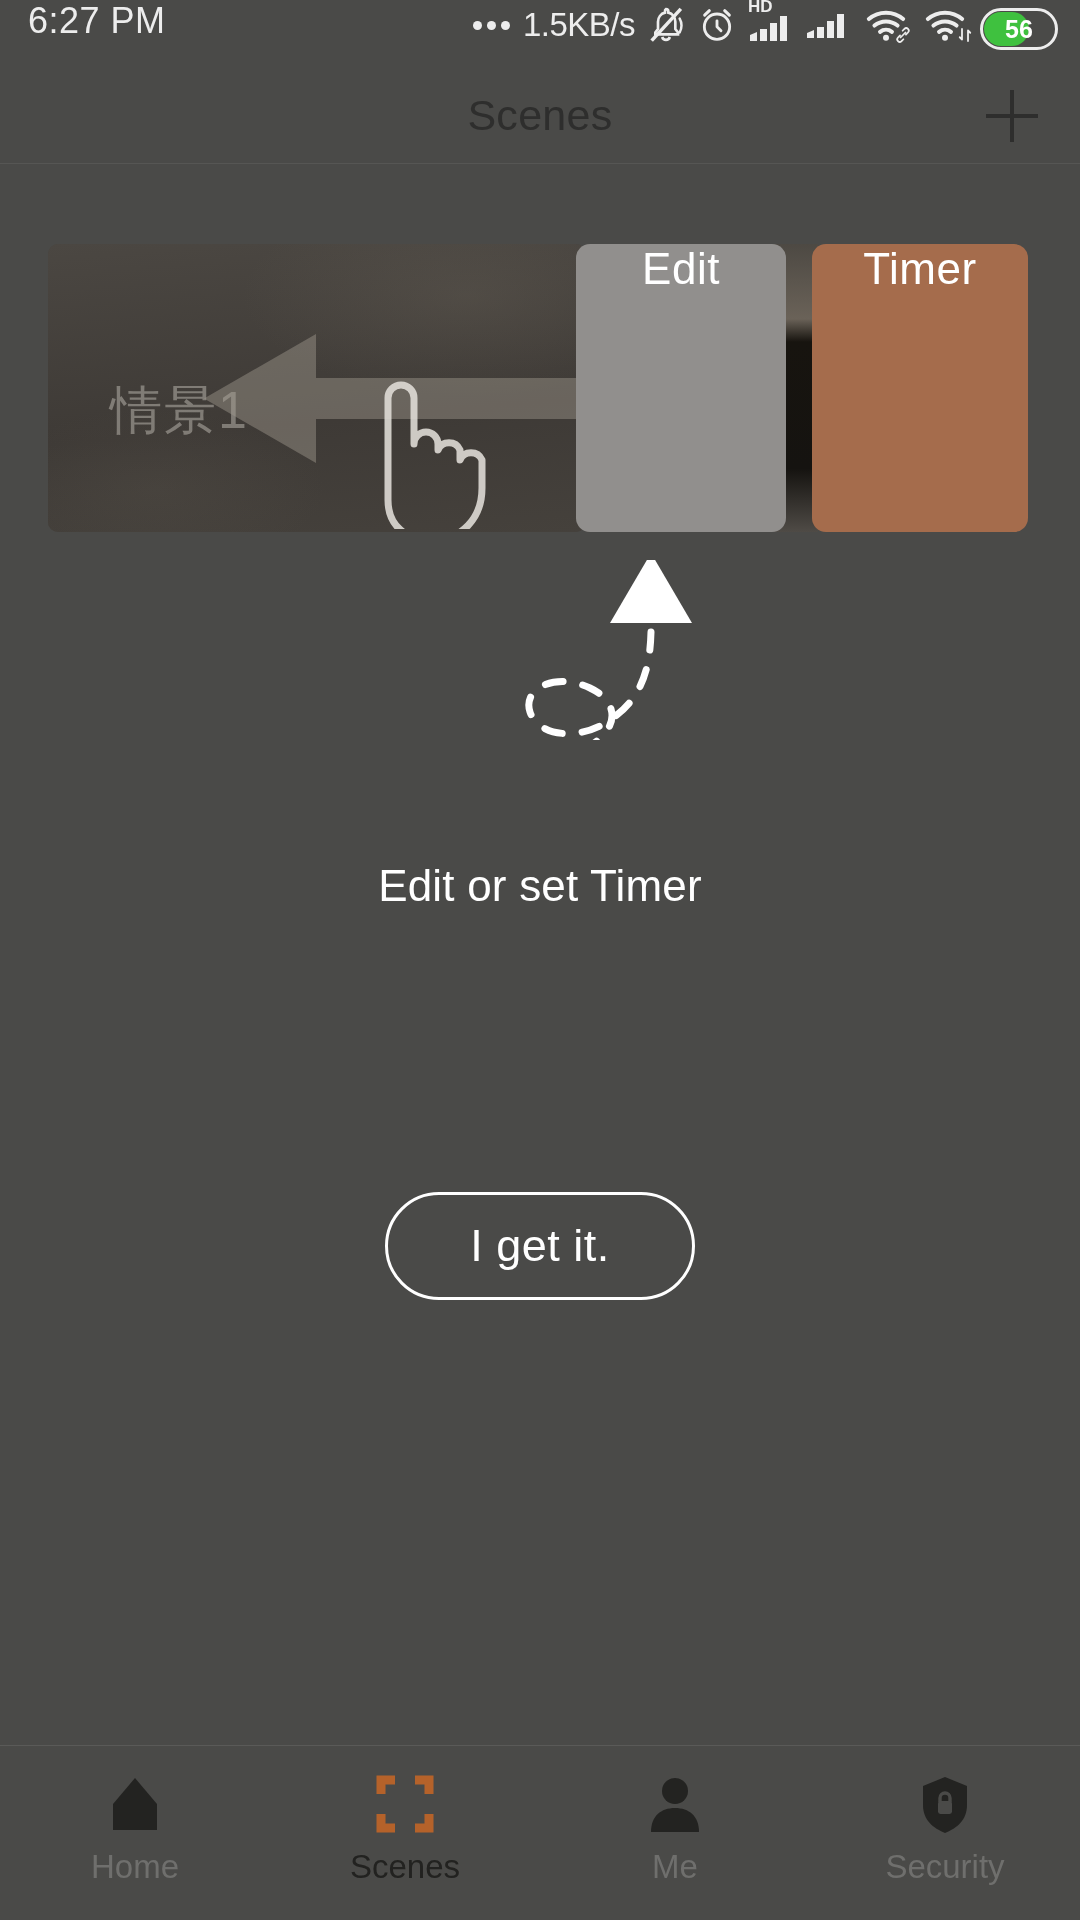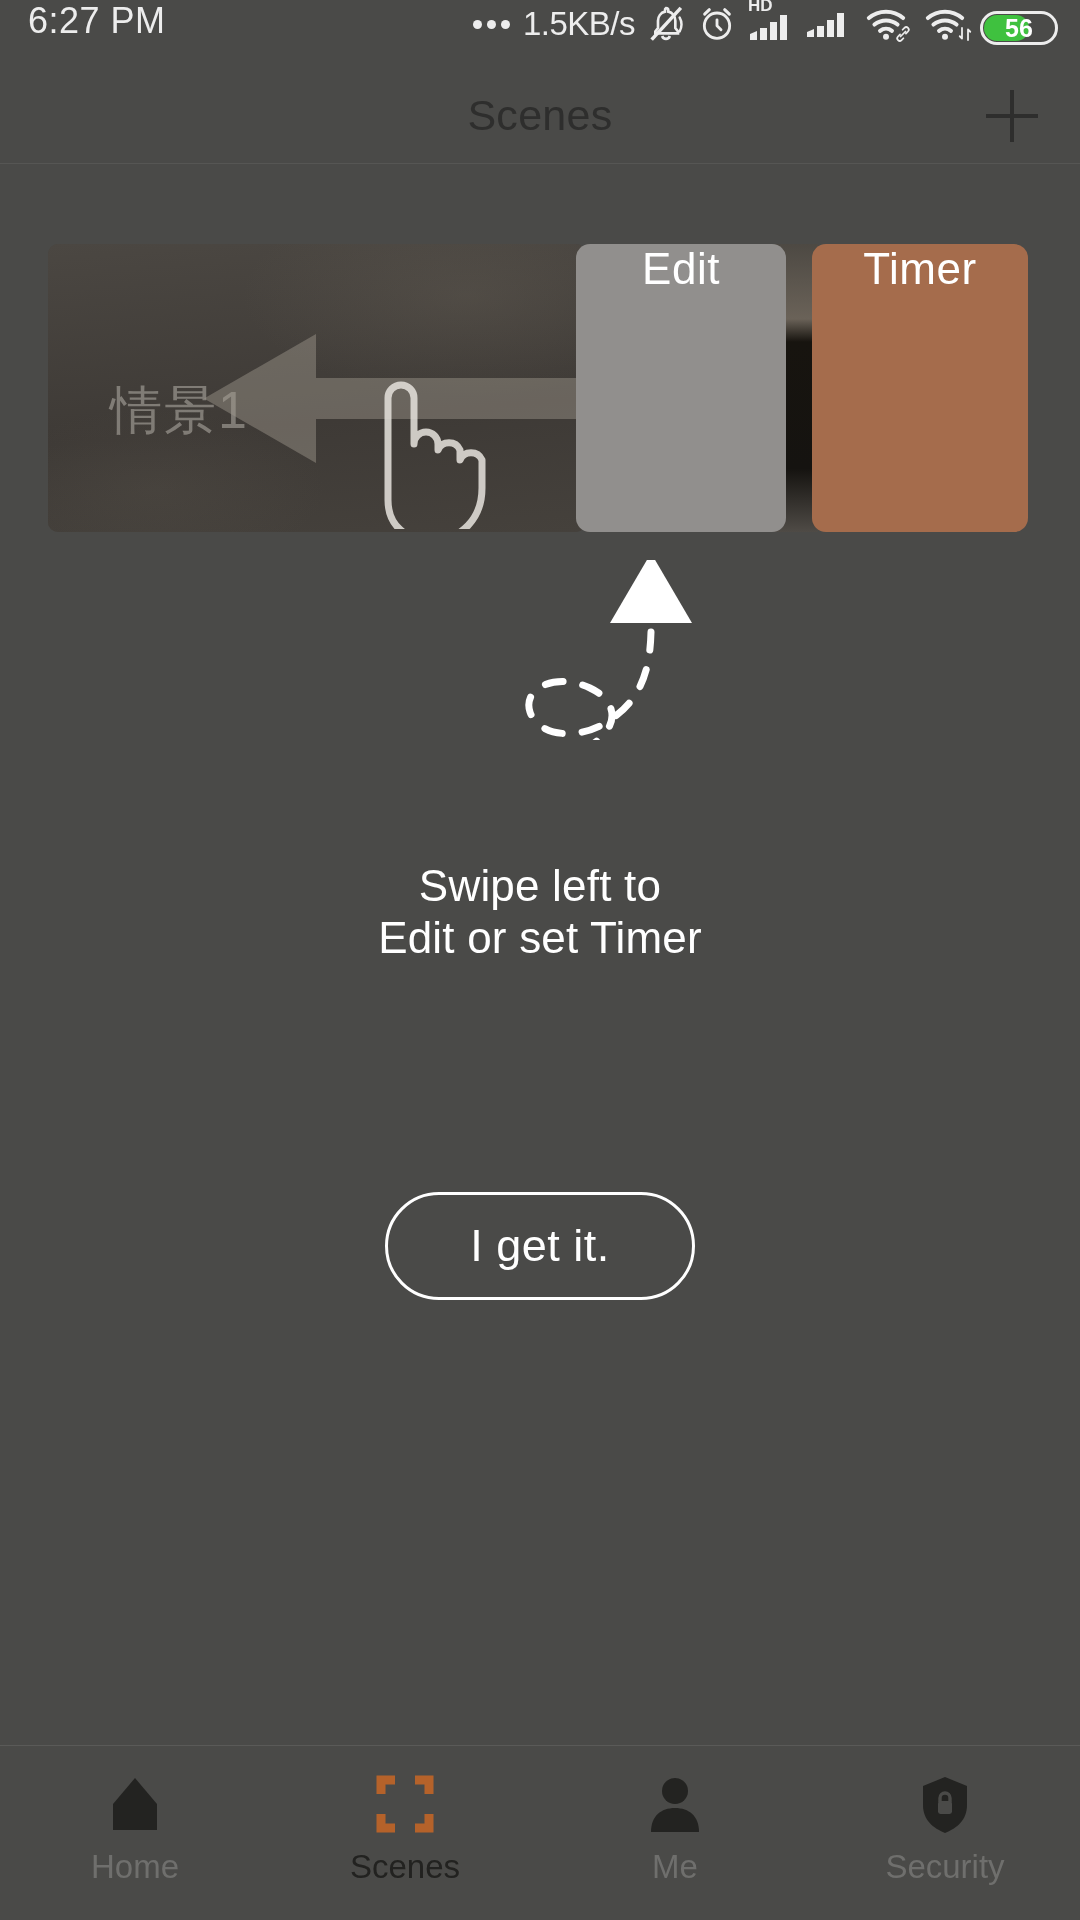--- a/index.html
+++ b/index.html
@@ -177,21 +177,21 @@
           <path d="M2.2 8.6a15 15 0 0 1 19.6 0" fill="none" stroke="#ededed" stroke-width="2.3" stroke-linecap="round"></path>
           <path d="M5.4 12.3a10.4 10.4 0 0 1 13.2 0" fill="none" stroke="#ededed" stroke-width="2.3" stroke-linecap="round"></path>
           <path d="M8.6 15.9a5.6 5.6 0 0 1 6.8 0" fill="none" stroke="#ededed" stroke-width="2.3" stroke-linecap="round"></path>
           <circle cx="12" cy="19.3" r="1.7" fill="#ededed"></circle>
         </svg>
         <svg style="position:absolute;right:-5px;bottom:2px;" width="18" height="18" viewBox="0 0 24 24">
           <path d="M8 4v14M8 18l-3-3M16 20V6M16 6l3 3" fill="none" stroke="#ededed" stroke-width="2.4" stroke-linecap="round"></path>
         </svg>
       </span>
 
-      <span style="position:relative;display:inline-block;width:78px;height:34px;margin-top:8px;">
+      <span style="position:relative;display:inline-block;width:78px;height:42px;margin-top:8px;">
         <span style="position:absolute;inset:0;border:3px solid #ededed;border-radius:21px;"></span>
         <span style="position:absolute;left:4px;top:4px;bottom:4px;width:58%;border-radius:17px;background:#3fc13f;"></span>
         <span style="position:absolute;inset:0;display:flex;align-items:center;justify-content:center;font-size:25px;font-weight:700;color:#ffffff;">56</span>
       </span>
     </div>
   </div>
 
   <div class="topbar">
     <div class="title">Scenes</div>
     <div class="plus">
@@ -238,21 +238,20 @@
     <polygon points="651,-7 610,63 692,63" fill="#ffffff"></polygon>
     <path d="M651 72
              C650 112, 640 140, 610 160
              C578 182, 538 176, 530 152
              C522 128, 556 112, 590 128
              C624 144, 620 178, 568 196
              C534 208, 500 214, 478 219" fill="none" stroke="#ffffff" stroke-width="7" stroke-linecap="round" stroke-dasharray="18 20"></path>
   </svg>
 
   <div class="coach-text">
-    <span class="l1">Swipe left to</span>
     <span class="l2">Edit or set Timer</span>
   </div>
 
   <div class="igetit">
     <span>I get it.</span>
   </div>
 
   <div class="bottomnav">
 
     <div class="navitem">

